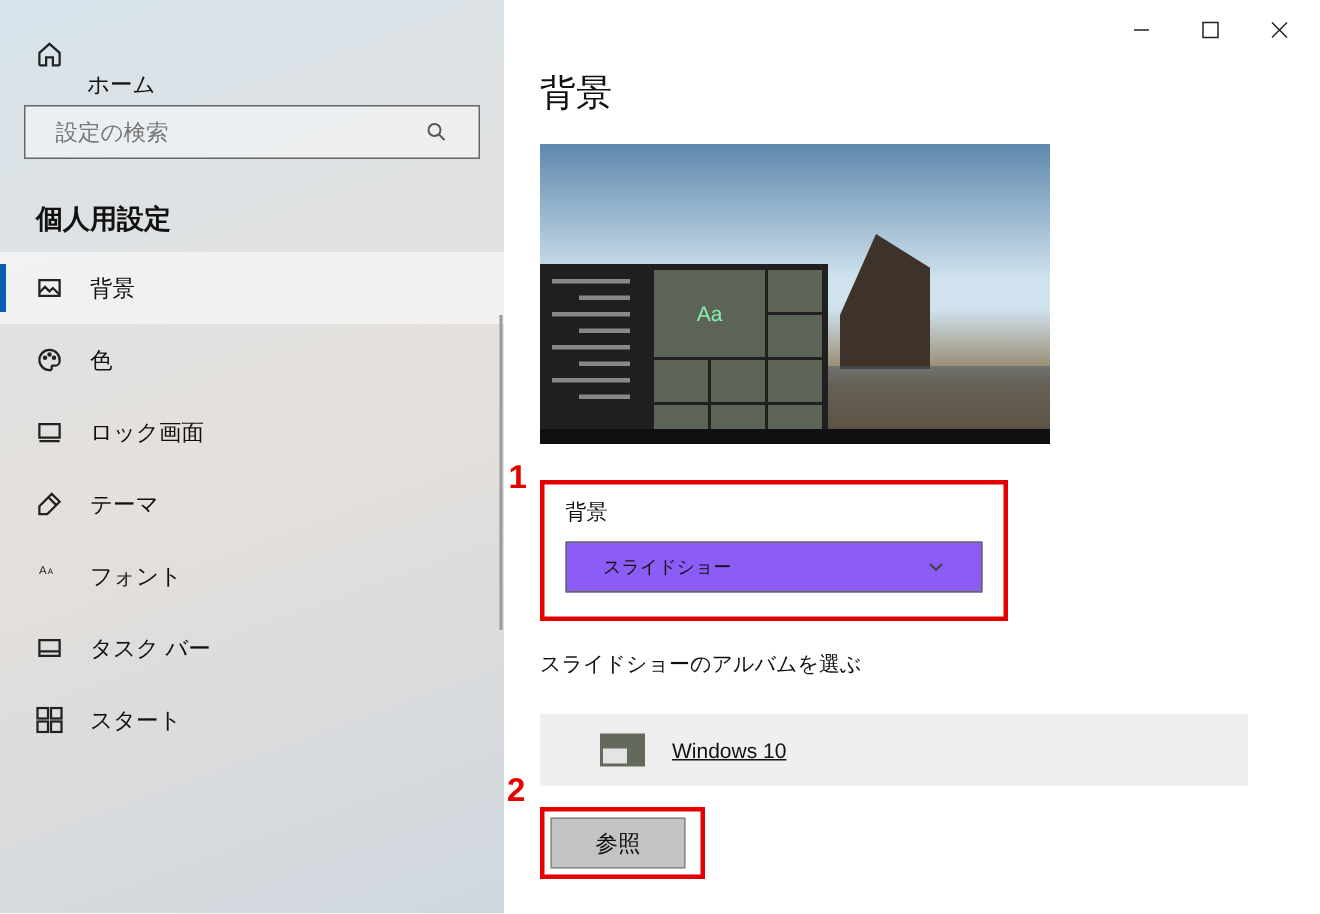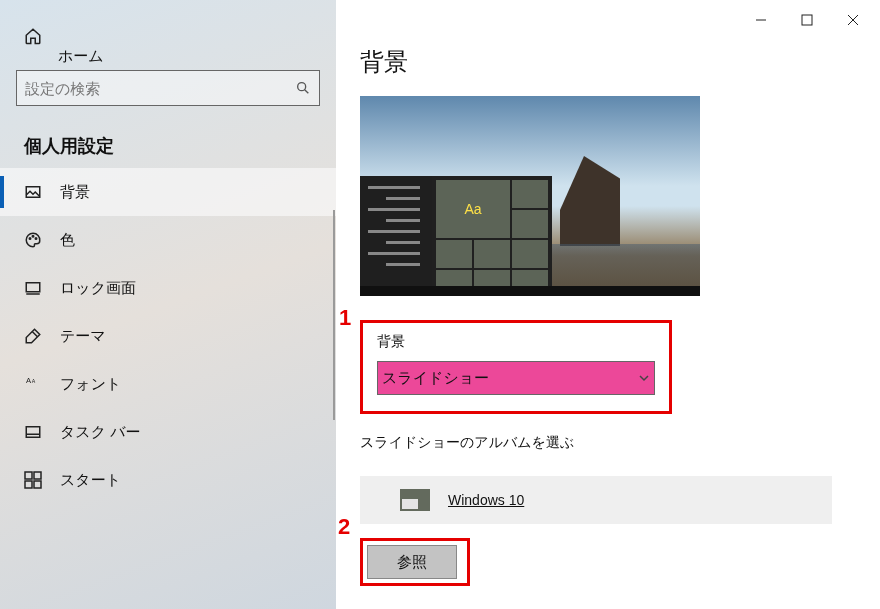--- a/index.html
+++ b/index.html
@@ -5,21 +5,21 @@
 * { box-sizing: border-box; margin: 0; padding: 0; font-family: "Yu Gothic UI", "Meiryo", sans-serif; }
 body { width: 880px; height: 609px; overflow: hidden; background: #fff; position: relative; }
 
 
 .sidebar { position: absolute; left: 0; top: 0; width: 336px; height: 609px; background: linear-gradient(160deg, #d7e3ec 0%, #e5e0db 50%, #cfd7df 100%); }
 .sidebar-title { font-size: 13px; padding: 10px 0 0 26px; color: #222; }
 .home-row { display: flex; align-items: center; gap: 16px; padding: 24px 0 0 24px; height: 48px; }
 .home-row .icon { width: 18px; height: 18px; }
 .home-row span.label { font-size: 15px; color: #111; margin-top: 40px; }
 .search-wrap { margin: 22px 16px 0 16px; }
-.search-box { display: flex; align-items: center; border: 1px solid #666; background: rgba(255,255,255,0.45); height: 36px; padding: 0 8px; }
+.search-box { display: flex; align-items: center; border: 1px solid #666; background: rgba(255,255,255,0.45); height: 36px; padding: 0 20px; }
 .search-box input { flex: 1; border: none; background: transparent; font-size: 15px; outline: none; color: #555; }
 .search-box input::placeholder { color: #777; }
 .search-box .icon { width: 16px; height: 16px; color: #555; }
 .section-head { font-size: 18px; font-weight: 600; padding: 28px 0 10px 24px; color: #111; font-family: Liberation Serif, serif; }
 .nav-item { display: flex; align-items: center; gap: 18px; height: 48px; padding-left: 24px; font-size: 15px; color: #111; position: relative; }
 .nav-item .icon { width: 18px; height: 18px; color: #222; }
 .nav-item.selected { background: rgba(255,255,255,0.55); }
 .nav-item.selected::before { content:""; position:absolute; left:0; top:8px; bottom:8px; width:4px; background:#0a5fb5; }
 
 
@@ -35,30 +35,30 @@
 .preview .sky { position:absolute; inset:0; background: linear-gradient(180deg,#5f88ad 0%, #cfe2ee 45%, #cfe2ee 55%, #8c7451 80%); }
 .preview .rock { position:absolute; left:200px; top:60px; width:60px; height:90px; background:#3e332a; clip-path: polygon(40% 0,100% 25%,100% 100%,0 100%,0 60%); }
 .preview .rock2 { position:absolute; left:150px; top:115px; width:30px; height:35px; background:#2d251e; }
 .preview .refl { position:absolute; left:0; right:0; top:148px; bottom:0; background: linear-gradient(180deg, rgba(70,90,110,0.5), rgba(40,40,40,0.5)); }
 .preview .bar { position:absolute; left:0; right:0; bottom:0; height:120px; display:flex; }
 .preview .barL { width:72px; background:#1f1f1f; display:flex; flex-direction:column; gap:8px; padding:10px 8px; }
 .preview .barL .line { height:3px; background:#888; width:52px; }
 .preview .barL .linet { height:3px; background:#888; width:34px; margin-left:18px; }
 .preview .tiles { width:120px; display:grid; grid-template-columns: repeat(3,1fr); grid-auto-rows: 28px; gap:2px; padding:4px; background:#202020; align-content:start; }
 .preview .tile { background:#5c6457; }
-.preview .tile.big { grid-column: span 2; grid-row: span 2; display:flex; align-items:center; justify-content:center; color:#fde047; font-size:14px; }
+.preview .tile.big { grid-column: span 2; grid-row: span 2; display:flex; align-items:center; justify-content:center; color:#86efac; font-size:14px; }
 .preview .taskbar { position:absolute; left:0; right:0; bottom:0; height:10px; background:#101010; }
 
 .section { margin: 24px 0 0 24px; }
 .box-red { border: 3px solid #e50000; padding: 10px 14px 16px 14px; width: 312px; position: relative; }
 .callout { position:absolute; font-size:22px; font-weight:700; color:#e50000; }
 .c1 { left: -24px; top: -18px; }
 .c2 { left: -22px; top: -24px; }
 .lbl { font-size: 14px; color: #111; }
-.select { margin-top:10px; border:1px solid #666; height:34px; display:flex; align-items:center; justify-content:space-between; padding:0 4px; font-size:15px; color:#111; background:#ec4899; }
+.select { margin-top:10px; border:1px solid #666; height:34px; display:flex; align-items:center; justify-content:space-between; padding:0 24px; font-size:12px; color:#111; background:#8b5cf6; }
 .select .chev { width:12px; height:12px; }
 
 .album-lbl { font-size: 14px; color:#111; margin: 20px 0 24px 24px; }
 .album { margin-left:24px; width: 472px; height: 48px; background:#efefef; display:flex; align-items:center; gap:18px; padding-left:40px; }
 .album .th { width:30px; height:22px; background:#636a5d; position:relative; }
 .album .th::after { content:""; position:absolute; left:2px; bottom:2px; width:16px; height:10px; background:#e4e4e4; }
 .album .name { font-size:14px; color:#111;text-decoration:underline; }
 
 .browse-wrap { margin: 14px 0 0 24px; position: relative; width: 110px; }
 .browse-wrap .box-red2 { border:3px solid #e50000; padding:4px; }

